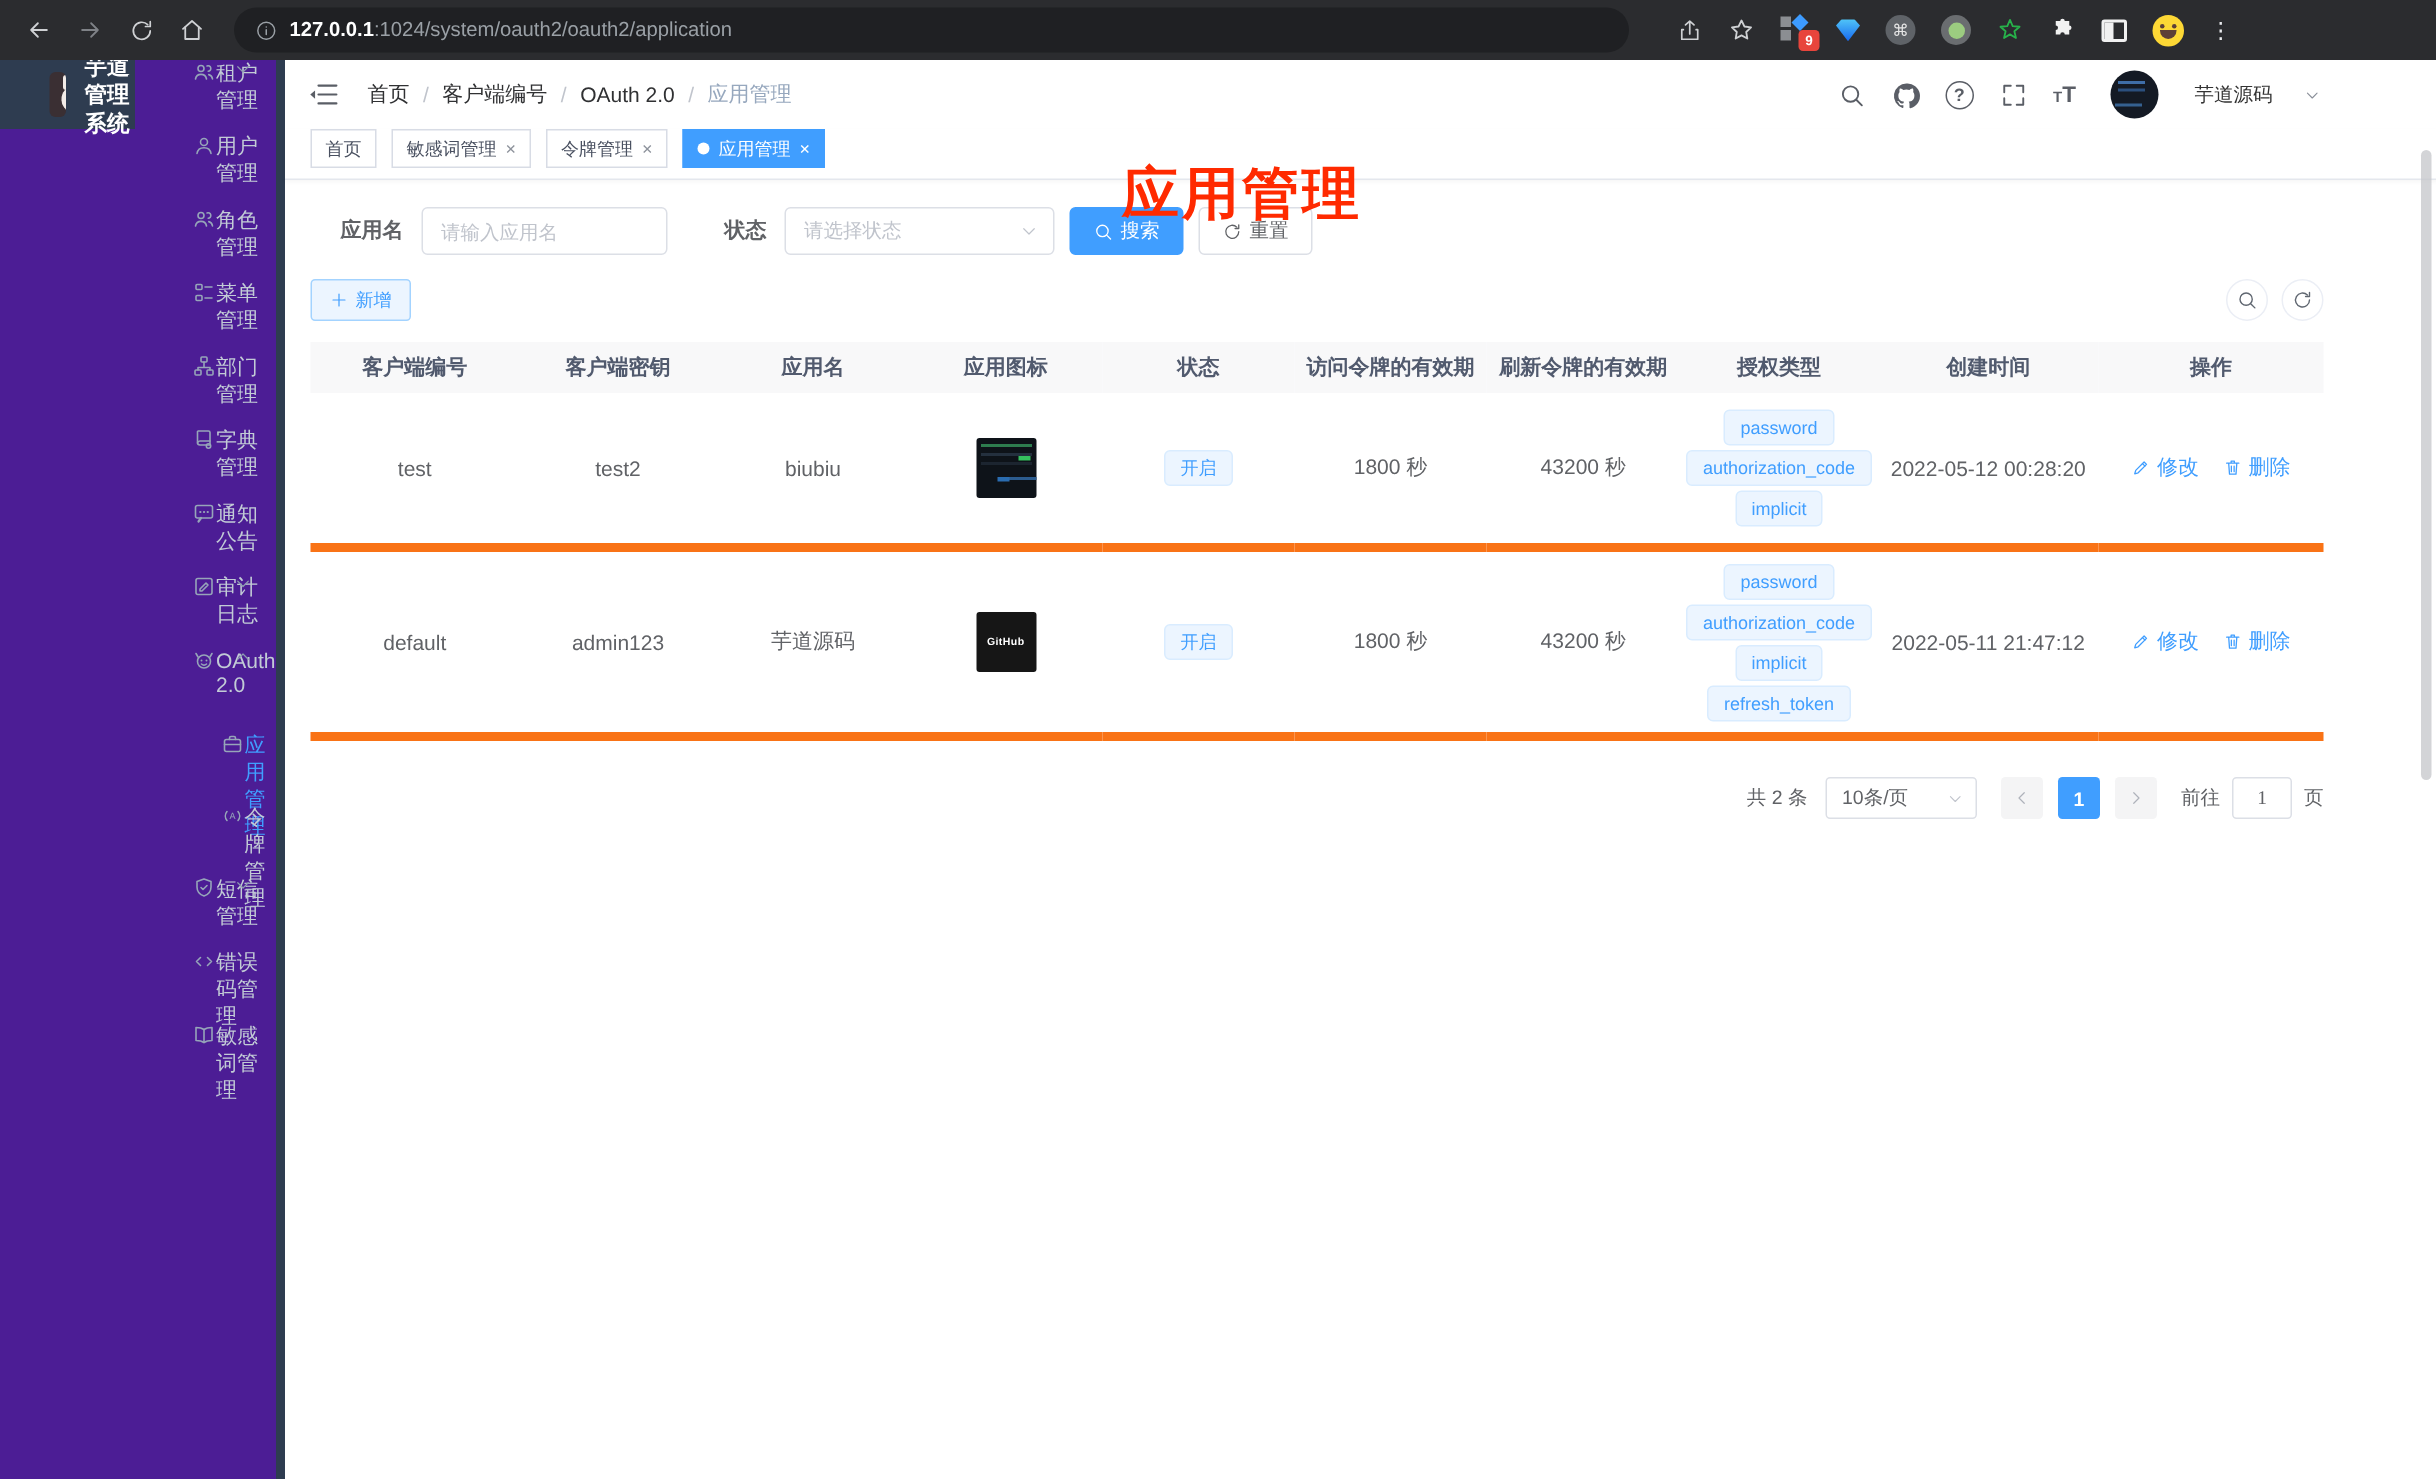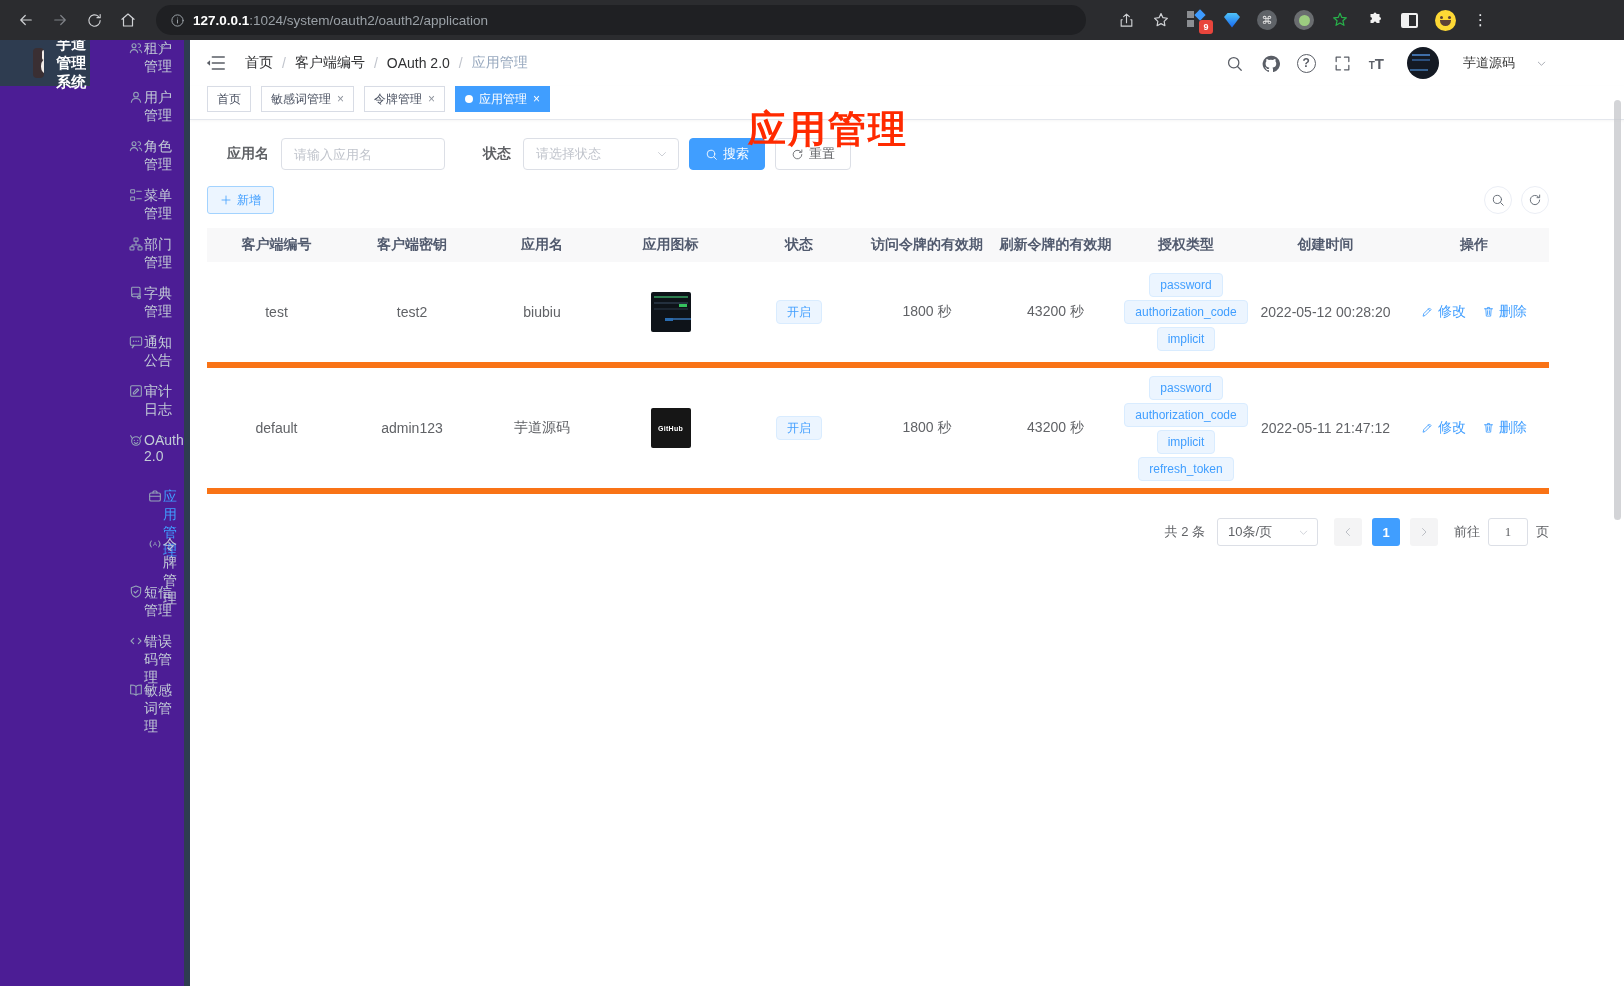--- a/index.html
+++ b/index.html
@@ -86,21 +86,21 @@
   .tab .dot { width:8px; height:8px; border-radius:50%; background:#fff; }
 
   .overlay-title { position:absolute; left:558px; top:64px; font-size:38px; font-weight:600; color:#ff2a00; z-index:5; letter-spacing:2px; }
 
   .content { flex:1; padding:18px 76px 0 17px; position:relative; }
 
   .filters { display:flex; align-items:center; margin-left:20px; }
   .flabel { font-size:14px; font-weight:700; color:#606266; margin-right:12px; }
   .finput { width:164px; height:32px; border:1px solid #dcdfe6; border-radius:4px; padding:0 12px; font-size:13px; color:#606266; font-family:inherit; }
   .finput::placeholder { color:#c0c4cc; }
-  .fselect { width:156px; height:32px; border:1px solid #dcdfe6; border-radius:4px; padding:0 10px 0 12px; font-size:13px; color:#c0c4cc; display:flex; align-items:center; justify-content:space-between; margin-right:10px; cursor:pointer; }
+  .fselect { width:180px; height:32px; border:1px solid #dcdfe6; border-radius:4px; padding:0 10px 0 12px; font-size:13px; color:#c0c4cc; display:flex; align-items:center; justify-content:space-between; margin-right:10px; cursor:pointer; }
   .fselect .chev { width:12px; height:12px; color:#c0c4cc; }
   .gap32 { width:38px; }
   .btn { height:32px; border-radius:4px; font-size:13px; display:inline-flex; align-items:center; justify-content:center; gap:5px; cursor:pointer; border:1px solid #dcdfe6; background:#fff; color:#606266; padding:0 15px; }
   .btn.primary { background:#409eff; border-color:#409eff; color:#fff; }
   .btn .bic { width:13px; height:13px; }
   .btn + .btn { margin-left:10px; }
 
   .toolbar { margin-top:16px; display:flex; align-items:center; }
   .btn-add { height:28px; padding:0 12px; font-size:12px; border-radius:3px; background:#ecf5ff; border:1px solid #a3d3ff; color:#409eff; display:inline-flex; align-items:center; gap:5px; cursor:pointer; }
   .btn-add .bic { width:12px; height:12px; }

